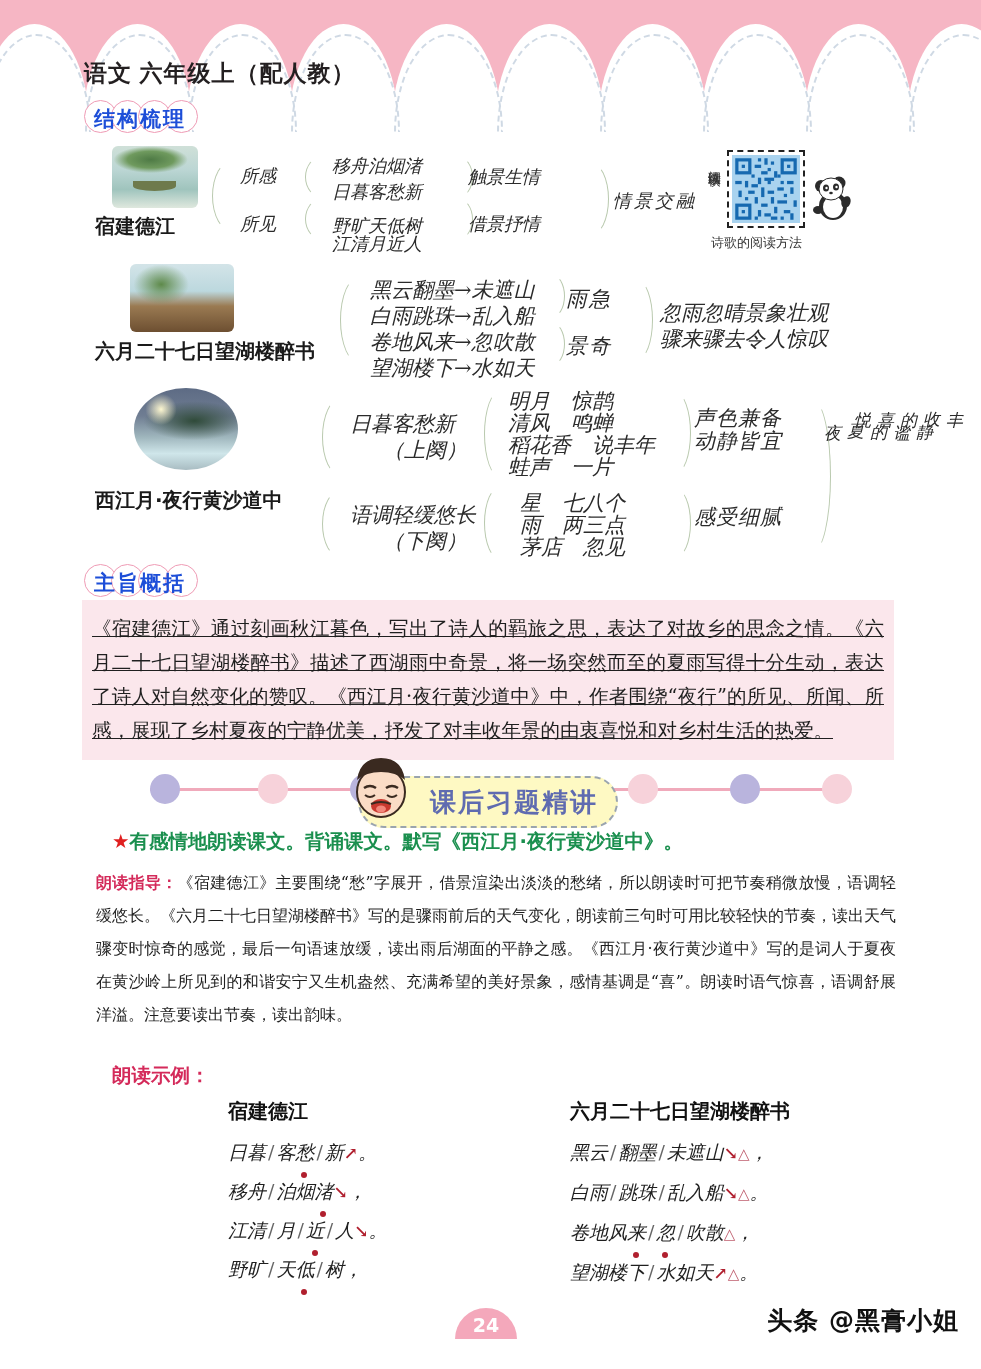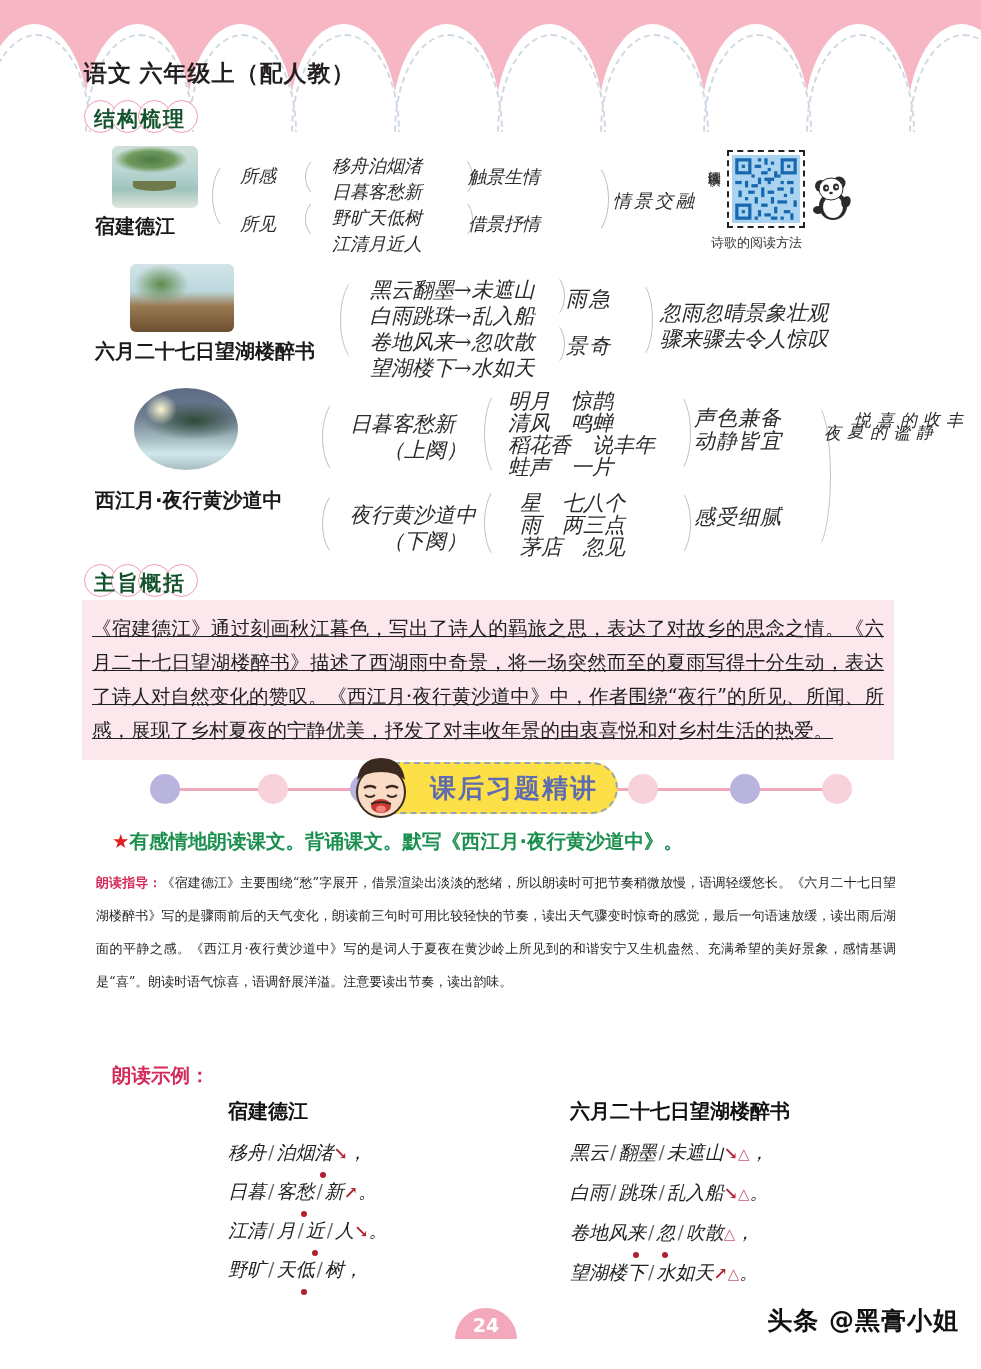--- a/index.html
+++ b/index.html
@@ -48,21 +48,21 @@
     padding:4px 6px;
   }
   .sec-badge .blob{
     position:absolute;left:0;top:0;height:100%;width:100%;
   }
   .sec-badge .circ{
     position:absolute;top:2px;width:31px;height:31px;border-radius:50%;
     border:1.6px solid #ef9bb5;background:#fff;
   }
   .sec-badge .txt{
-    position:relative;z-index:2;font-size:21px;font-weight:700;color:#14532d;
+    position:relative;z-index:2;font-size:21px;font-weight:700;color:#1d4ed8;
     letter-spacing:2px;line-height:34px;padding:0 4px;
     font-family:"DejaVu Sans",sans-serif;
   }
 
   
   .struct{position:absolute;z-index:4;}
   .thumb{
     position:absolute;border-radius:6px;
   }
   .thumb.t1{
@@ -132,42 +132,42 @@
     margin:0;font-size:19.5px;line-height:34px;color:#1f1f1f;text-align:justify;
     font-family:"DejaVu Serif",serif;text-indent:0;text-decoration:underline;
   }
   
   .banner{position:absolute;left:150px;top:760px;width:700px;height:58px;z-index:5;}
   .banner .line{
     position:absolute;left:0;top:28px;width:700px;height:3px;background:#f0aabb;
   }
   .banner .dot{position:absolute;top:14px;width:30px;height:30px;border-radius:50%;}
   .banner .bubble{
-    position:absolute;left:208px;top:2px;width:260px;height:52px;
-    border:2px dashed #9aa4ae;border-radius:26px;background:#fde047;
+    position:absolute;left:208px;top:16px;width:260px;height:52px;
+    border:2px dashed #9aa4ae;border-radius:26px;background:#fef9c3;
     display:flex;align-items:center;justify-content:flex-end;padding-right:18px;
     box-sizing:border-box;
   }
   .banner .bubble span{
     font-size:26px;font-weight:700;color:#5f6bb0;letter-spacing:2px;
     font-family:"DejaVu Sans",sans-serif;
   }
   .face{position:absolute;left:200px;top:-6px;width:62px;height:66px;z-index:3;}
 
   
   .ex-star{
     position:absolute;left:112px;top:828px;font-size:19.5px;color:#1a8f4e;font-weight:700;
     font-family:"DejaVu Sans",sans-serif;z-index:4;white-space:nowrap;
   }
   .ex-star .st{color:#e02020;}
   .guide{
     position:absolute;left:96px;top:866px;width:800px;z-index:4;
   }
   .guide p{
-    margin:0;font-size:13px;line-height:33px;color:#1f1f1f;text-align:justify;
+    margin:0;font-size:16px;line-height:33px;color:#1f1f1f;text-align:justify;
     font-family:"DejaVu Serif",serif;
   }
   .lbl-red{color:#d42a5a;font-weight:700;font-family:"DejaVu Sans",sans-serif;}
   .sample-lbl{
     position:absolute;left:112px;top:1062px;font-size:19.5px;color:#d42a5a;font-weight:700;
     font-family:"DejaVu Sans",sans-serif;z-index:4;
   }
   .poem-col{position:absolute;z-index:4;}
   .poem-col .ptitle{
     font-size:20px;font-weight:700;color:#111;margin-bottom:8px;
@@ -250,21 +250,21 @@
 
     <div class="brace lft" style="left:212px;top:160px;width:40px;height:70px;"></div>
     <div class="brush b18" style="left:240px;top:162px;">所感</div>
     <div class="brush b18" style="left:240px;top:210px;">所见</div>
 
     <div class="brace lft" style="left:305px;top:156px;width:34px;height:40px;"></div>
     <div class="brace lft" style="left:305px;top:198px;width:34px;height:40px;"></div>
 
     <div class="brush b18" style="left:332px;top:152px;">移舟泊烟渚</div>
     <div class="brush b18" style="left:332px;top:178px;">日暮客愁新</div>
-    <div class="brush b18" style="left:332px;top:204px;">野旷天低树</div>
+    <div class="brush b18" style="left:332px;top:212px;">野旷天低树</div>
     <div class="brush b18" style="left:332px;top:230px;">江清月近人</div>
 
     <div class="brace rgt" style="left:442px;top:156px;width:30px;height:40px;"></div>
     <div class="brace rgt" style="left:442px;top:198px;width:30px;height:40px;"></div>
 
     <div class="brush b18" style="left:468px;top:163px;">触景生情</div>
     <div class="brush b18" style="left:468px;top:210px;">借景抒情</div>
 
     <div class="brace rgt" style="left:572px;top:162px;width:36px;height:72px;"></div>
     <div class="brush b18" style="left:600px;top:187px;letter-spacing:3px;margin-left:13px;">情景交融</div>
@@ -371,21 +371,21 @@
 
   <div class="struct" style="left:0;top:0;width:981px;height:170px;">
     <div class="thumb t3" style="left:134px;top:388px;width:104px;height:82px;"></div>
     <div class="poem-name" style="left:95px;top:487px;">西江月·夜行黄沙道中</div>
 
     <div class="brace lft" style="left:322px;top:398px;width:36px;height:76px;"></div>
     <div class="brace lft" style="left:322px;top:490px;width:36px;height:66px;"></div>
 
     <div class="brush b17" style="left:350px;top:411px;">日暮客愁新</div>
     <div class="brush b17" style="left:383px;top:437px;">（上阕）</div>
-    <div class="brush b17" style="left:350px;top:502px;">夜行黄沙道中</div>
+    <div class="brush b17" style="left:350px;top:502px;">语调轻缓悠长</div>
     <div class="brush b17" style="left:383px;top:528px;">（下阕）</div>
 
     <div class="brace lft" style="left:484px;top:390px;width:32px;height:86px;"></div>
     <div class="brace lft" style="left:484px;top:486px;width:32px;height:72px;"></div>
 
     <div class="brush b17" style="left:508px;top:388px;">明月　惊鹊</div>
     <div class="brush b17" style="left:508px;top:410px;">清风　鸣蝉</div>
     <div class="brush b17" style="left:508px;top:432px;">稻花香　说丰年</div>
     <div class="brush b17" style="left:508px;top:454px;">蛙声　一片</div>
 
@@ -453,24 +453,24 @@
     <p>
       <span class="lbl-red">朗读指导：</span><span>《宿建德江》主要围绕“愁”字展开，借景渲染出淡淡的愁绪，所以朗读时可把节奏稍微放慢，语调轻缓悠长。《六月二十七日望湖楼醉书》写的是骤雨前后的天气变化，朗读前三句时可用比较轻快的节奏，读出天气骤变时惊奇的感觉，最后一句语速放缓，读出雨后湖面的平静之感。《西江月·夜行黄沙道中》写的是词人于夏夜在黄沙岭上所见到的和谐安宁又生机盎然、充满希望的美好景象，感情基调是“喜”。朗读时语气惊喜，语调舒展洋溢。注意要读出节奏，读出韵味。</span>
     </p>
   </div>
 
   <div class="sample-lbl">朗读示例：</div>
 
   <div class="poem-col" style="left:228px;top:1098px;">
     <div class="ptitle">宿建德江</div>
     <div class="pline">
+      <span>日暮</span><span class="sl">/</span><span>客愁</span><span class="dotmark"></span><span class="sl">/</span><span>新</span><span class="arrow-u">↗</span><span>。</span>
+    </div>
+    <div class="pline">
       <span>移舟</span><span class="sl">/</span><span>泊烟渚</span><span class="dotmark"></span><span class="arrow-d">↘</span><span>，</span>
-    </div>
-    <div class="pline">
-      <span>日暮</span><span class="sl">/</span><span>客愁</span><span class="dotmark"></span><span class="sl">/</span><span>新</span><span class="arrow-u">↗</span><span>。</span>
     </div>
     <div class="pline">
       <span>江清</span><span class="sl">/</span><span>月</span><span class="sl">/</span><span>近</span><span class="dotmark"></span><span class="sl">/</span><span>人</span><span class="arrow-d">↘</span><span>。</span>
     </div>
     <div class="pline">
       <span>野旷</span><span class="sl">/</span><span>天低</span><span class="dotmark"></span><span class="sl">/</span><span>树</span><span>，</span>
     </div>
   </div>
 
   <div class="poem-col" style="left:570px;top:1098px;">

